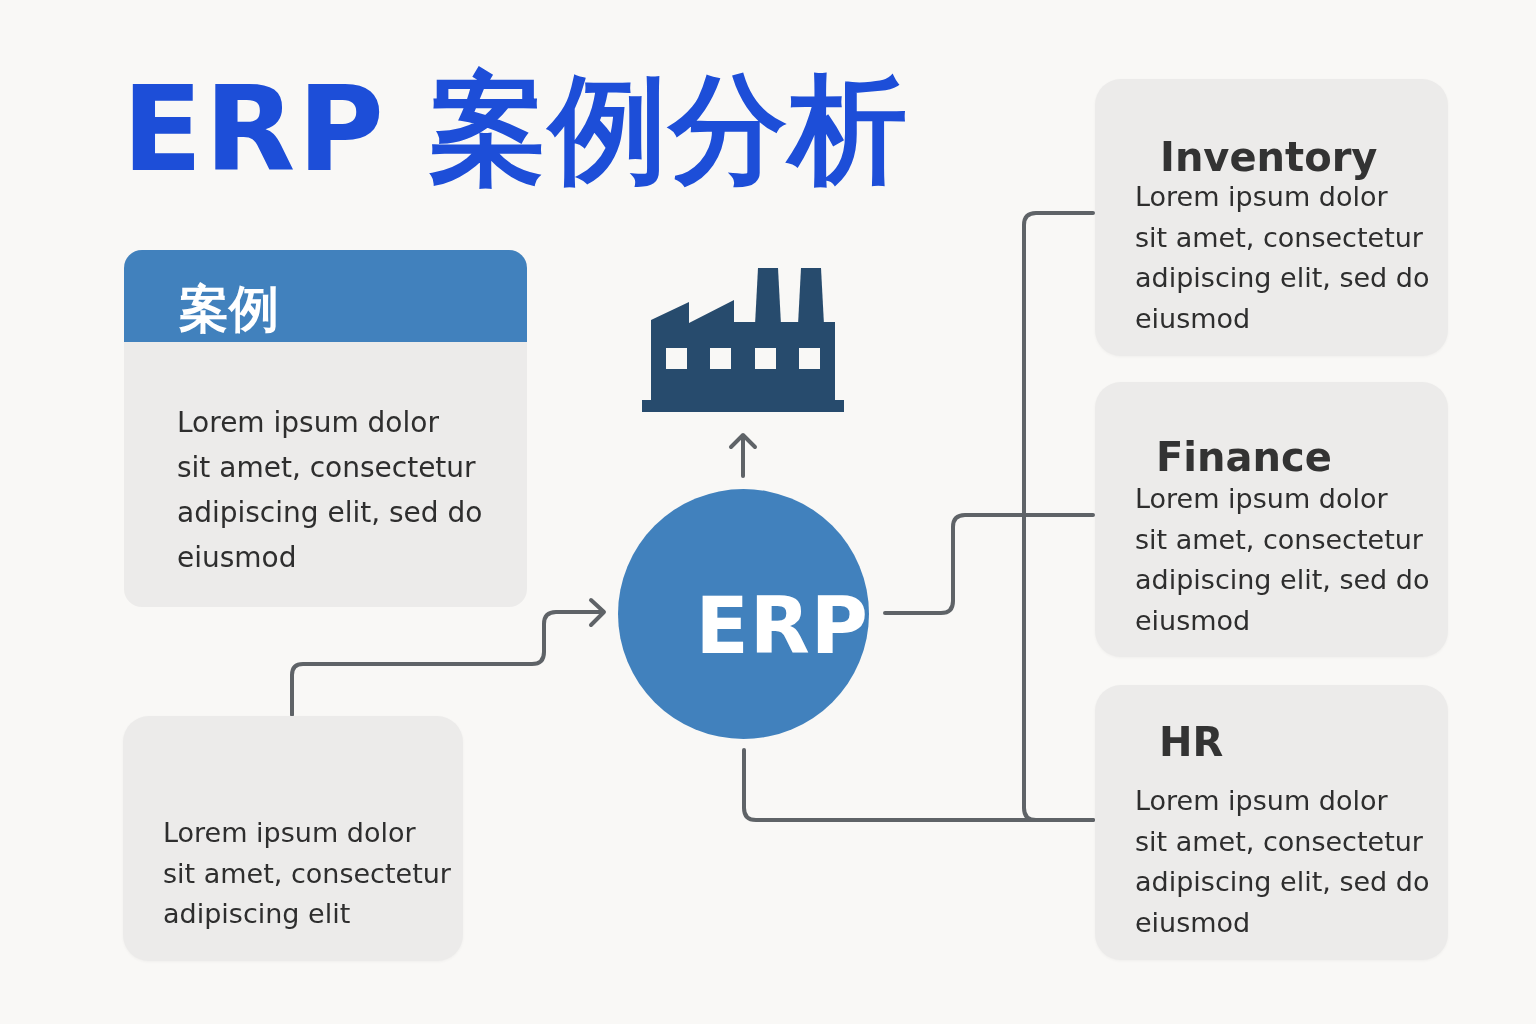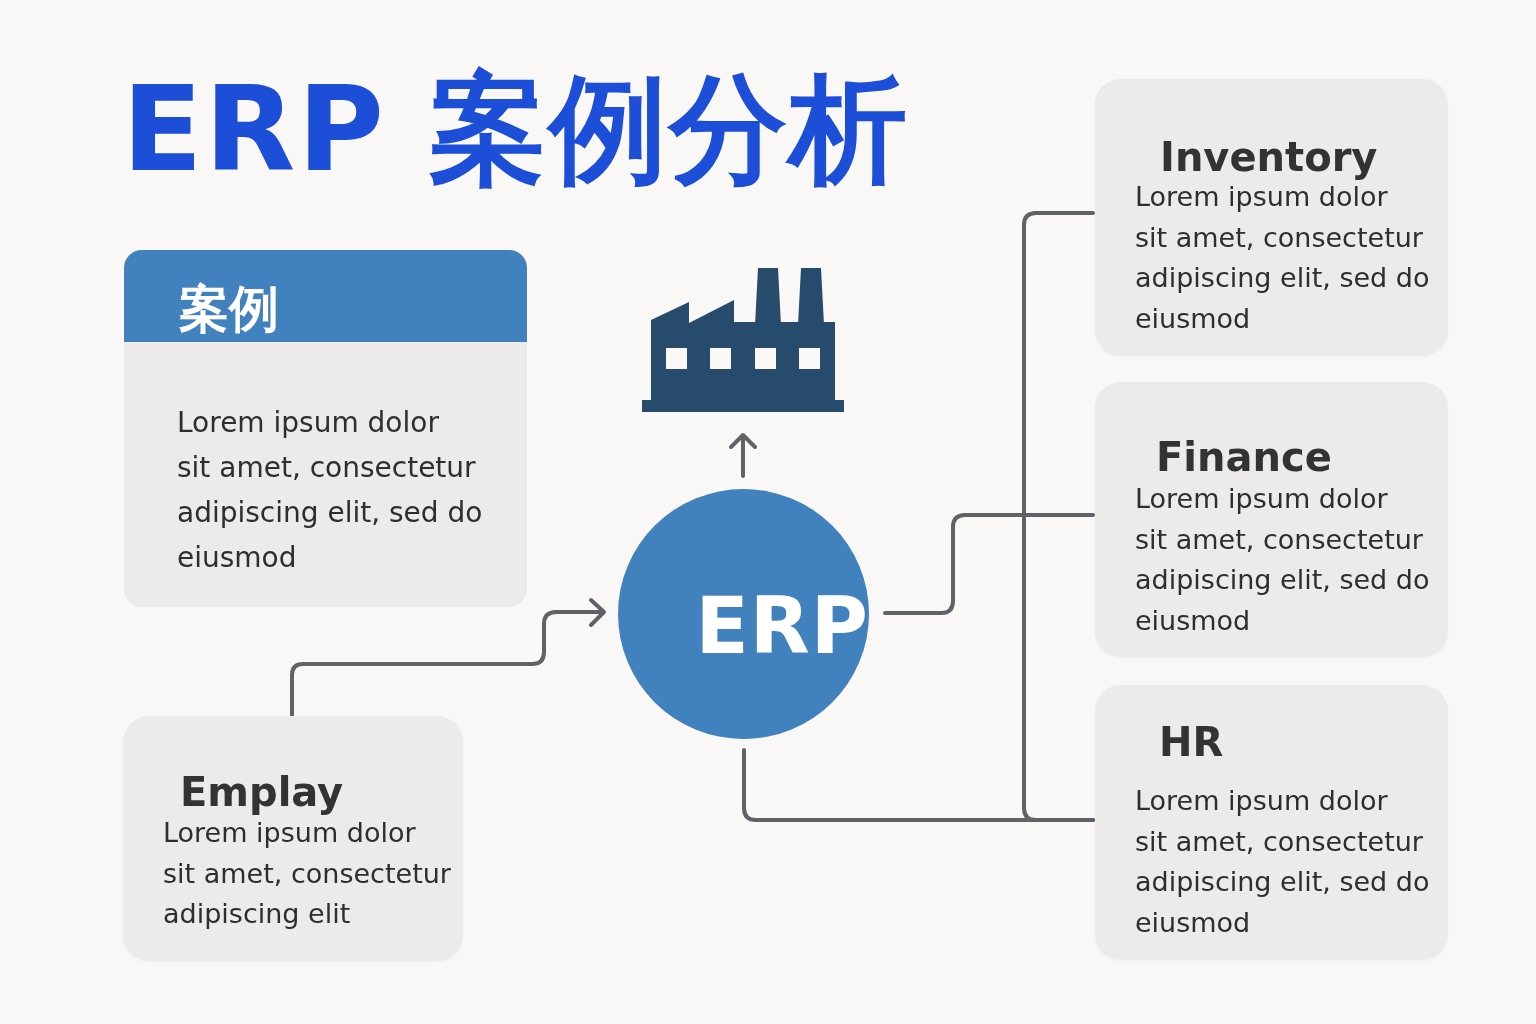--- a/index.html
+++ b/index.html
@@ -97,21 +97,20 @@
     <rect x="115" y="83" width="21" height="21"></rect>
     <rect x="159" y="83" width="21" height="21"></rect>
   </g>
 </svg>
 
 <div class="erp-circle">
   <span class="label">ERP</span>
 </div>
 
 <div class="card" style="left:123px; top:716px; width:340px; height:245px;">
-  <div class="ctitle" style="left:57px; top:40px;">Emplay</div>
   <div class="cbody" style="left:40px; top:97px;">Lorem ipsum dolor
 sit amet, consectetur
 adipiscing elit</div>
 </div>
 
 <div class="card" style="left:1095px; top:79px; width:353px; height:277px;">
   <div class="ctitle" style="left:65px; top:42px;">Inventory</div>
   <div class="cbody" style="left:40px; top:98px;">Lorem ipsum dolor
 sit amet, consectetur
 adipiscing elit, sed do

